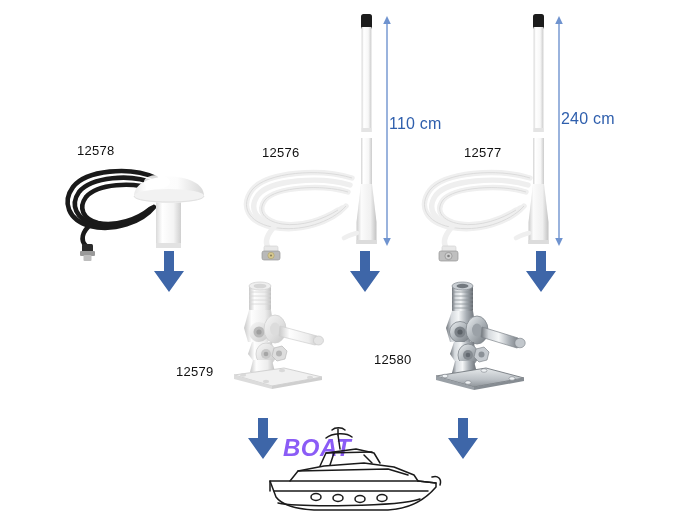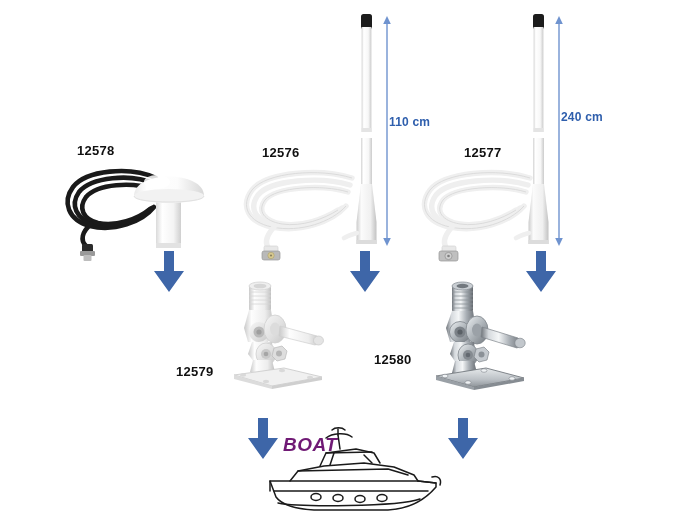--- a/index.html
+++ b/index.html
@@ -10,40 +10,40 @@
   #canvas {
     position: relative;
     width: 700px;
     height: 530px;
     background: #ffffff;
     font-family: "Liberation Sans", sans-serif;
     overflow: hidden;
   }
   .label {
     position: absolute;
-    font-weight: bold;
+    font-weight: normal;
     font-size: 13px;
     color: #111111;
     letter-spacing: 0.3px;
     white-space: nowrap;
   }
   .dim-label {
     position: absolute;
-    font-weight: bold;
-    font-size: 12px;
+    font-weight: normal;
+    font-size: 16px;
     color: #2f5fad;
     white-space: nowrap;
     letter-spacing: 0.2px;
   }
   .boat-word {
     position: absolute;
     font-weight: bold;
     font-style: italic;
-    font-size: 19px;
-    color: #701a75;
+    font-size: 24px;
+    color: #8b5cf6;
     letter-spacing: 0.5px;
   }
   .arrow {
     position: absolute;
   }
   .dimline {
     position: absolute;
   }
   .part { position: absolute; }
   svg { display: block; overflow: visible; }

